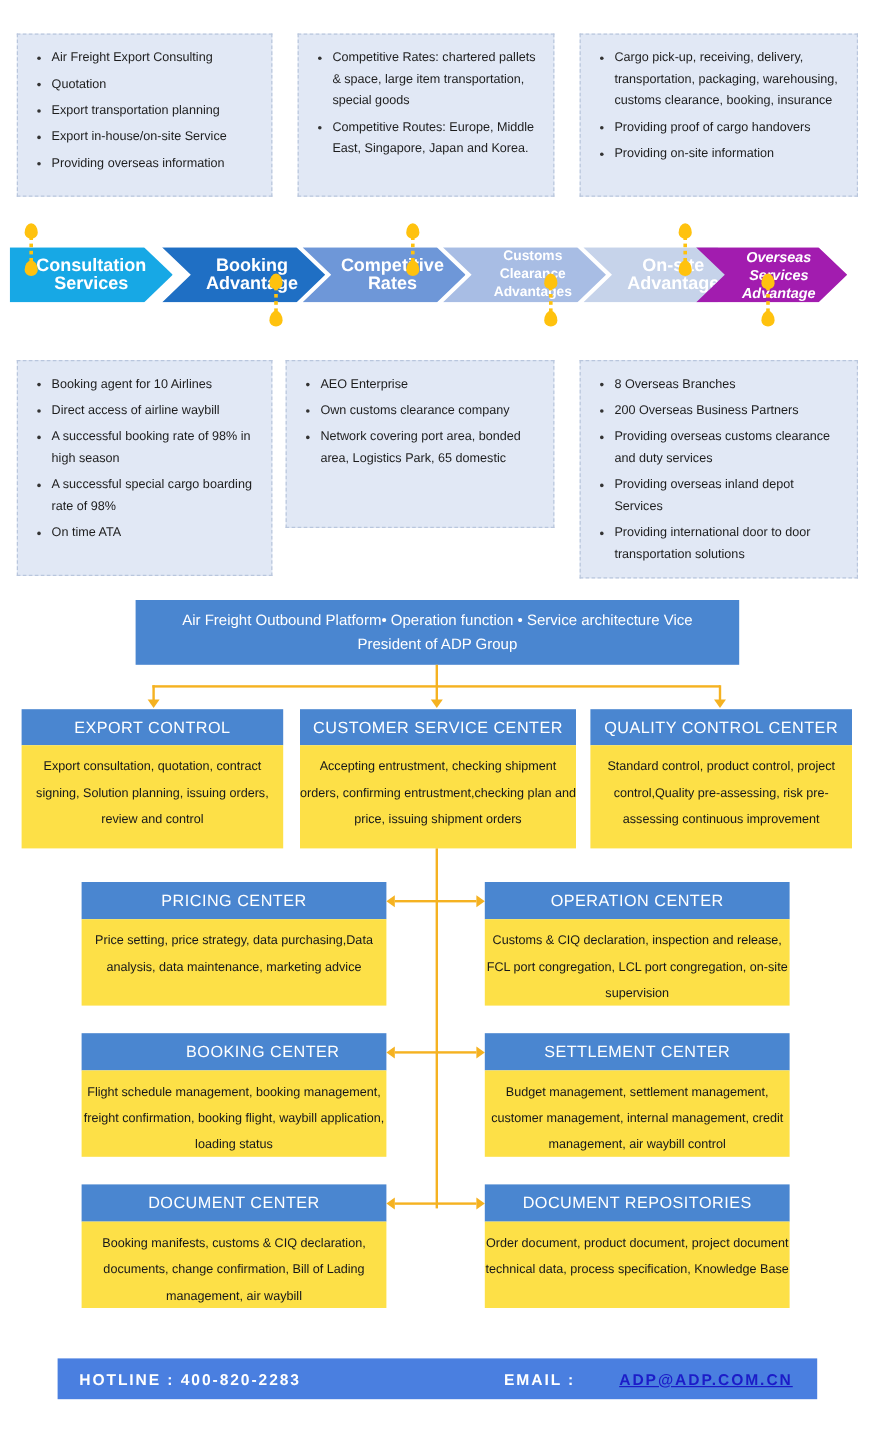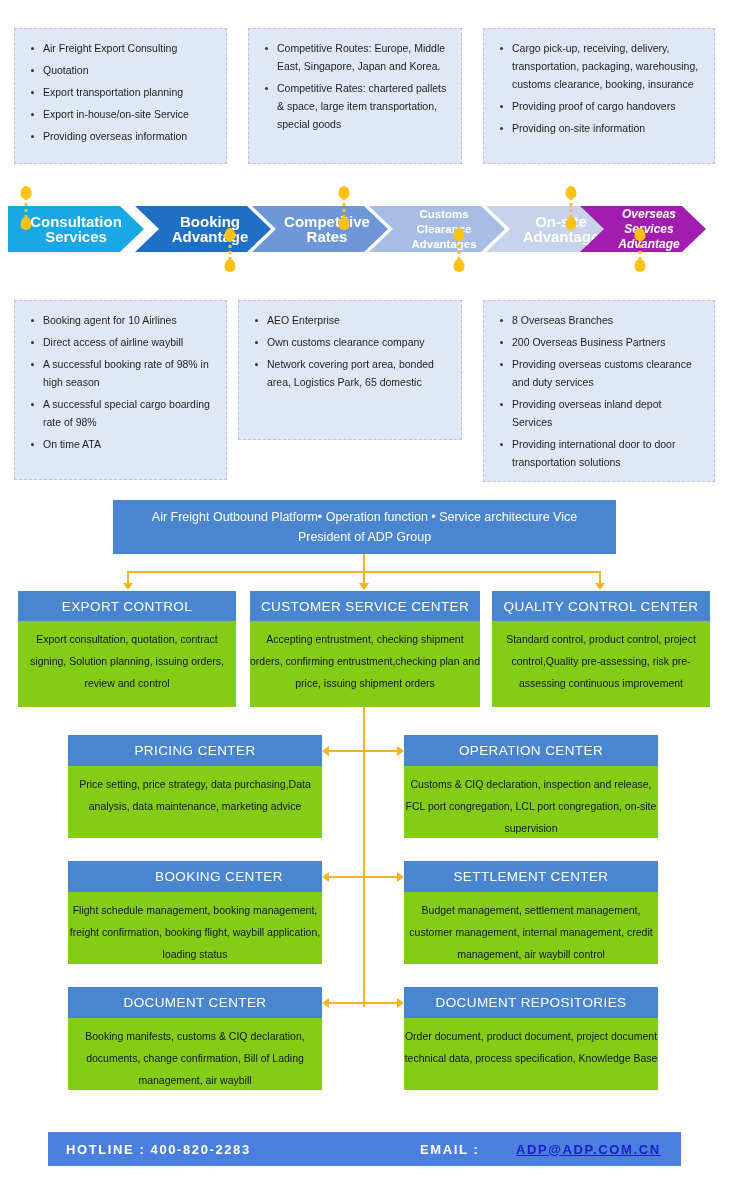--- a/index.html
+++ b/index.html
@@ -83,21 +83,21 @@
 
   
   .cbox{position:absolute;box-sizing:border-box;}
   .cbox .hd{
     background:#4a86d0;color:#ffffff;
     font-size:13.5px;letter-spacing:.4px;
     height:30px;display:flex;align-items:center;justify-content:center;
     text-align:center;
   }
   .cbox .bd{
-    background:#84cc16;color:#15161a;
+    background:#fde047;color:#15161a;
     font-size:10.5px;line-height:22px;text-align:center;
     padding:7px 0;box-sizing:border-box;
   }
 
   
   #footer-bar{
     position:absolute;left:48px;top:1132px;width:633px;height:34px;
     background:#4a7fe0;
     display:flex;align-items:center;
   }
@@ -119,22 +119,22 @@
     <li>Air Freight Export Consulting</li>
     <li>Quotation</li>
     <li>Export transportation planning</li>
     <li>Export in-house/on-site Service</li>
     <li>Providing overseas information</li>
   </ul>
 </div>
 
 <div class="card" id="top-card-1" style="left:248px;top:28px;width:214px;height:136px;">
   <ul>
+    <li>Competitive Rates: chartered pallets &amp; space, large item transportation, special goods</li>
     <li>Competitive Routes: Europe, Middle East, Singapore, Japan and Korea.</li>
-    <li>Competitive Rates: chartered pallets &amp; space, large item transportation, special goods</li>
   </ul>
 </div>
 
 <div class="card" id="top-card-2" style="left:483px;top:28px;width:232px;height:136px;">
   <ul>
     <li>Cargo pick-up, receiving, delivery, transportation, packaging, warehousing, customs clearance, booking, insurance</li>
     <li>Providing proof of cargo handovers</li>
     <li>Providing on-site information</li>
   </ul>
 </div>

